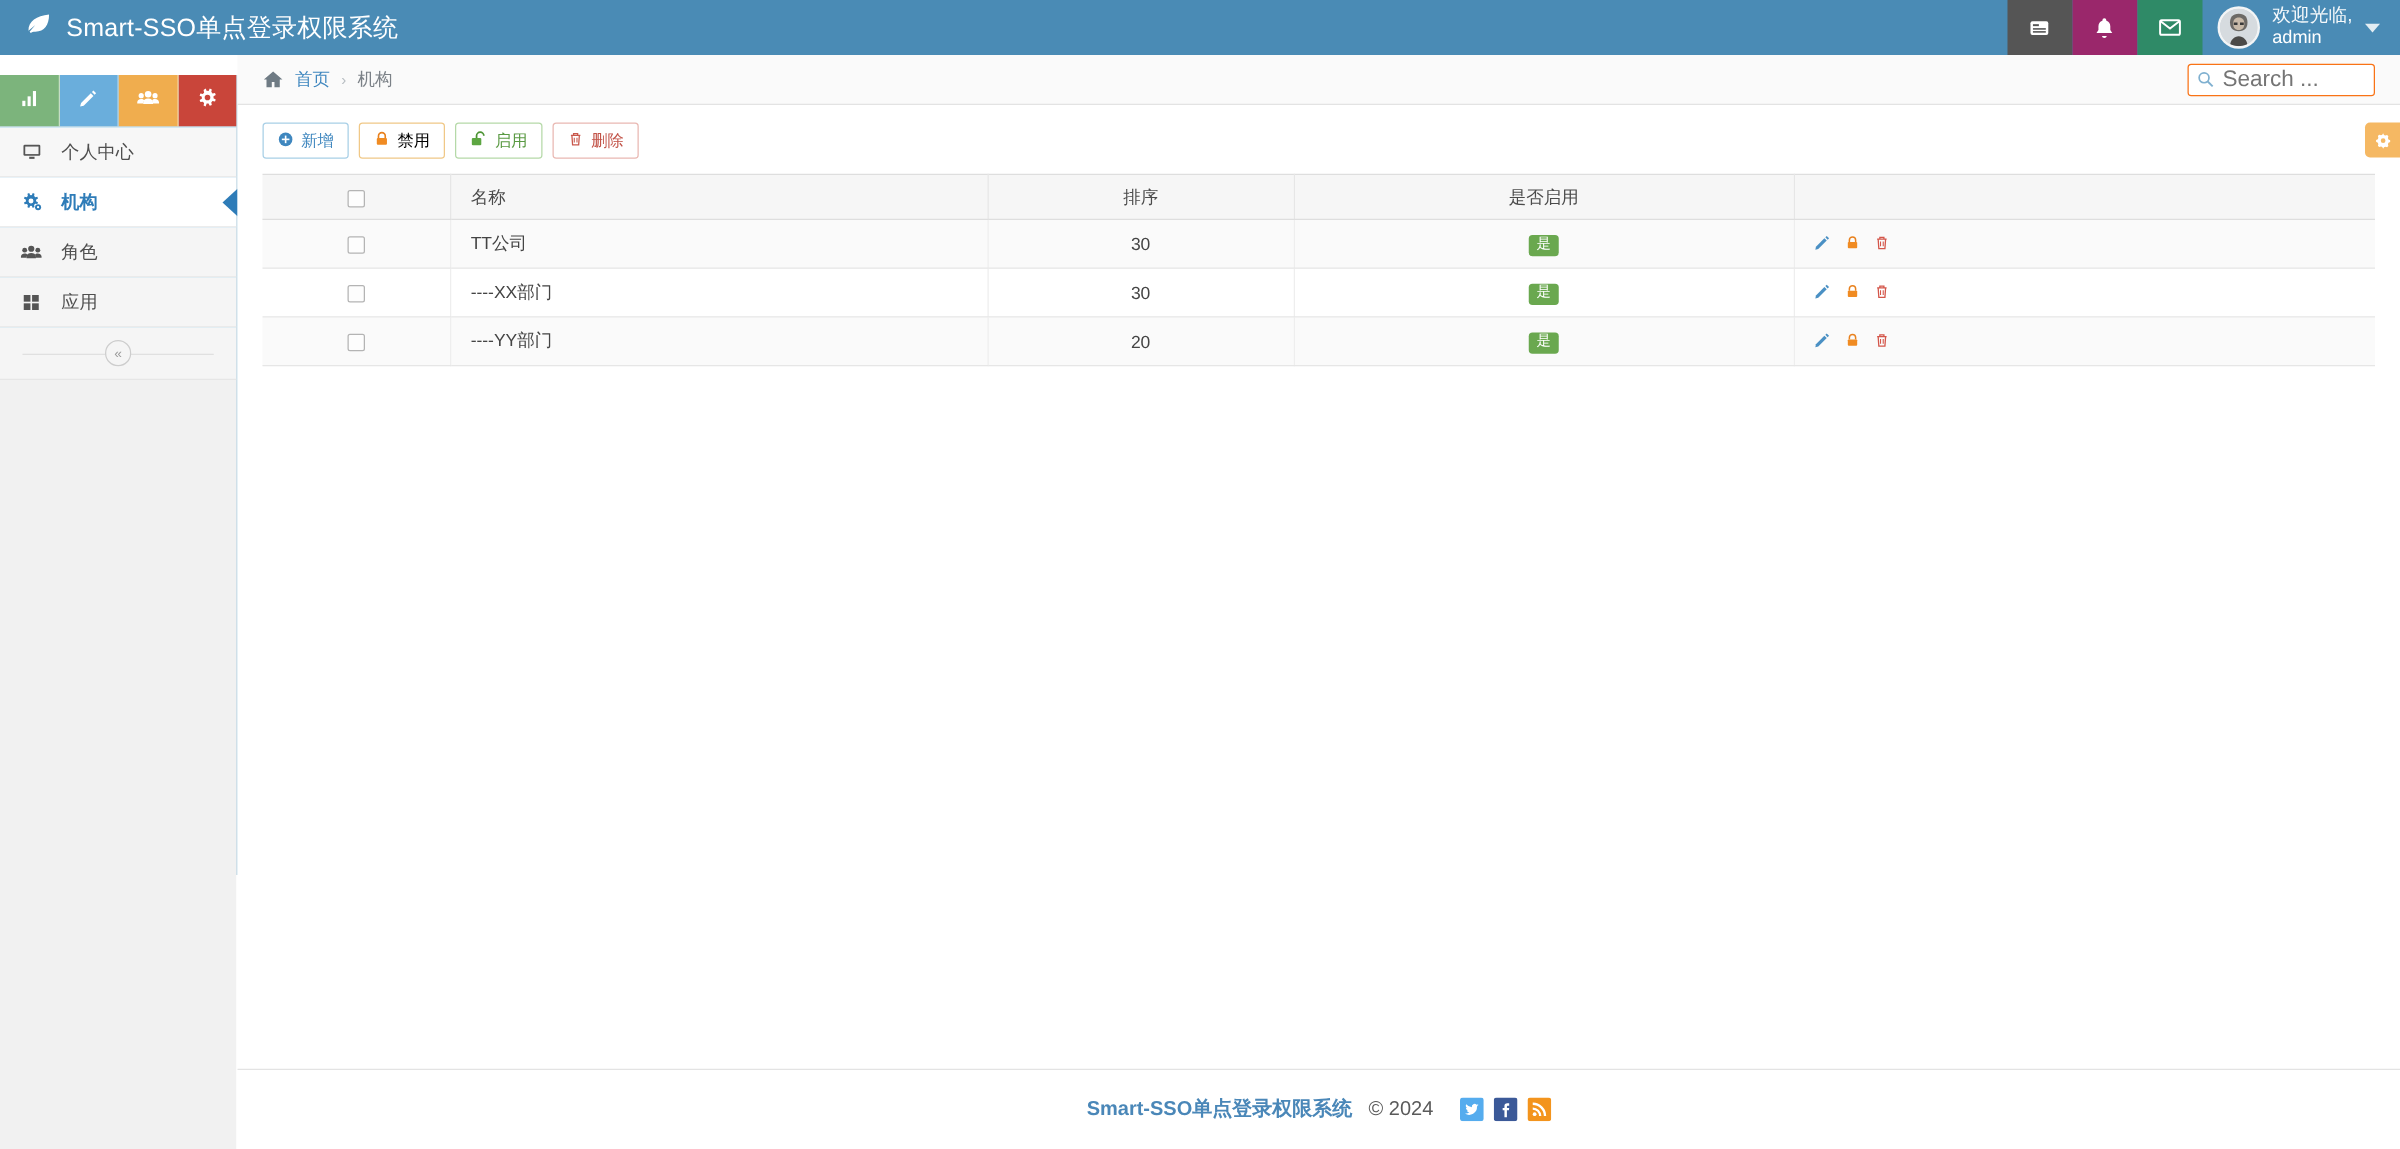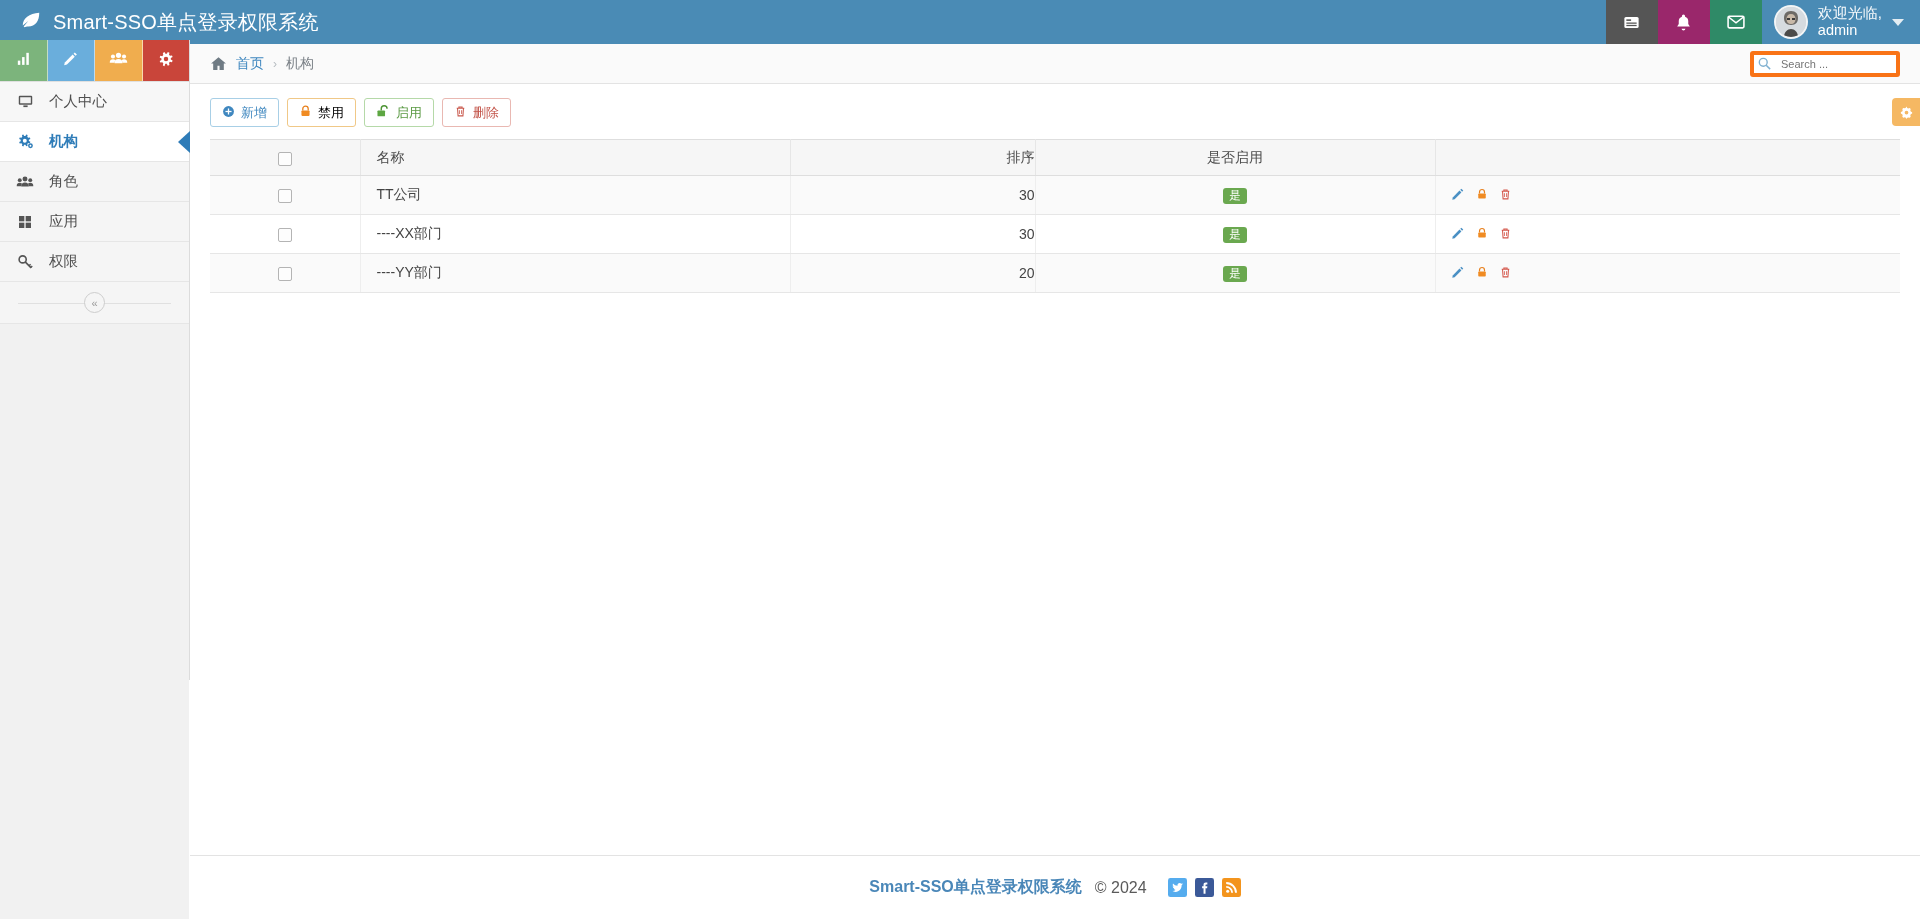--- a/index.html
+++ b/index.html
@@ -43,21 +43,21 @@
   .usertext { color: #ffffff; line-height: 1.12; }
   .usertext .welcome { font-size: 15px; opacity: .95; }
   .usertext .uname { font-size: 14.5px; }
   .caret-down {
     width: 0; height: 0; border-left: 6px solid transparent;
     border-right: 6px solid transparent; border-top: 7px solid #e3edf3;
   }
 
   
   .sidebar {
-    position: absolute; top: 40px; left: 0; width: 190px; height: 640px;
+    position: absolute; top: 60px; left: 0; width: 190px; height: 640px;
     background: #7dd3fc; border-right: 1px solid #dcdcdc;
   }
   .tiles { display: flex; height: 42px; border-bottom: 1px solid #e0e0e0; }
   .tile {
     flex: 1 1 0; display: flex; align-items: center; justify-content: center;
     border-right: 1px solid rgba(255,255,255,.55); cursor: pointer;
   }
   .tile:last-child { border-right: none; }
   .tile.t-green  { background: #7cb47c; }
   .tile.t-blue   { background: #6aaedc; }
@@ -104,22 +104,22 @@
     height: 40px; border-bottom: 1px solid #e3e3e3; background: #fafafa;
     display: flex; align-items: center; padding: 0 0 0 20px;
   }
   .crumbs { display: flex; align-items: center; gap: 9px; font-size: 14px; }
   .crumb-home { color: #6f7b84; display: flex; align-items: center; }
   .crumb-link { color: #3f87bf; text-decoration: none; cursor: pointer; }
   .crumb-sep { color: #b7bdc2; font-size: 12px; }
   .crumb-cur { color: #7b8187; }
   .searchwrap { margin-left: auto; margin-right: 20px; position: relative; }
   .searchwrap input {
-    width: 150px; height: 26px; border: 4px solid #f97316; border-radius: 3px;
-    padding: 0 8px 0 27px; font-size: 11px; color: #9aa3a9; outline: none;
+    width: 150px; height: 26px; border: 1px solid #f97316; border-radius: 3px;
+    padding: 0 8px 0 27px; font-size: 18px; color: #9aa3a9; outline: none;
     font-family: "Liberation Sans", sans-serif; background: #fff;
   }
   .searchwrap .s-ico { position: absolute; left: 7px; top: 5px; pointer-events: none; }
 
   .panel { position: relative; padding: 14px 20px 0 20px; }
   .toolbar { display: flex; gap: 8px; margin-bottom: 12px; }
   .btn {
     display: inline-flex; align-items: center; gap: 6px;
     height: 29px; padding: 0 11px; background: #fff;
     border: 1px solid #cfcfcf; border-radius: 3px;
@@ -146,21 +146,21 @@
   }
   table.grid thead th:last-child { border-right: none; }
   table.grid tbody td {
     border-bottom: 1px solid #e6e6e6; border-right: 1px solid #eeeeee;
     height: 39px; font-size: 14px; color: #444; vertical-align: middle;
   }
   table.grid tbody td:last-child { border-right: none; }
   table.grid tbody tr.striped td { background: #fafafa; }
   .c-chk   { width: 150px; text-align: center; }
   .c-name  { width: 430px; padding-left: 16px; margin-left: 17px; }
-  .c-sort  { width: 245px; text-align: right; }
+  .c-sort  { width: 245px; text-align: center; }
   .c-en    { width: 400px; text-align: center; }
   .c-act   { text-align: left; padding-left: 15px; }
   .cbox {
     display: inline-block; width: 14px; height: 14px;
     border: 1px solid #b4b4b4; border-radius: 2px; background: #fdfdfd;
     vertical-align: middle; cursor: pointer;
   }
   .badge-yes {
     display: inline-block; background: #6aa84f; color: #fff;
     font-size: 11.5px; padding: 2px 6px 3px; border-radius: 3px; line-height: 1;
@@ -311,30 +311,20 @@
     <li class="navitem plain">
       <span class="navicon">
         <svg width="16" height="16" viewBox="0 0 24 24">
             <rect x="3" y="3" width="8" height="8" fill="#555"></rect>
             <rect x="13" y="3" width="8" height="8" fill="#555"></rect>
             <rect x="3" y="13" width="8" height="8" fill="#555"></rect>
             <rect x="13" y="13" width="8" height="8" fill="#555"></rect>
           </svg>
       </span>
       <span>应用</span>
-    </li>
-    <li class="navitem plain">
-      <span class="navicon">
-        <svg width="17" height="17" viewBox="0 0 24 24">
-            <circle cx="8" cy="9" r="5" fill="none" stroke="#555" stroke-width="2.3"></circle>
-            <path d="M11.5 12.5 20 21" stroke="#555" stroke-width="2.3" fill="none"></path>
-            <path d="M17 18l2.2-2.2M19.5 20.5 21.5 18.5" stroke="#555" stroke-width="2" fill="none"></path>
-          </svg>
-      </span>
-      <span>权限</span>
     </li>
   </ul>
 
   <div class="collapse-row">
     <div class="rule"></div>
     <div class="collapse-btn">«</div>
   </div>
   <div class="sidebar-fill"></div>
 </div>
 

